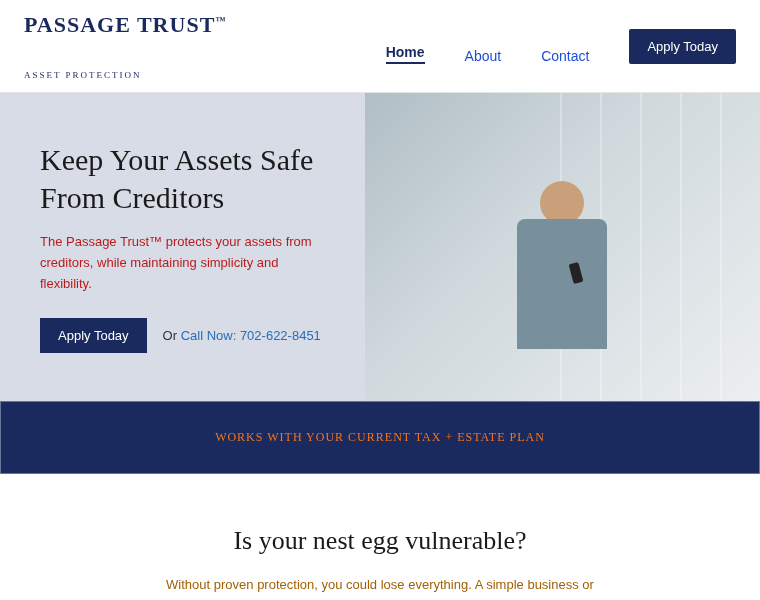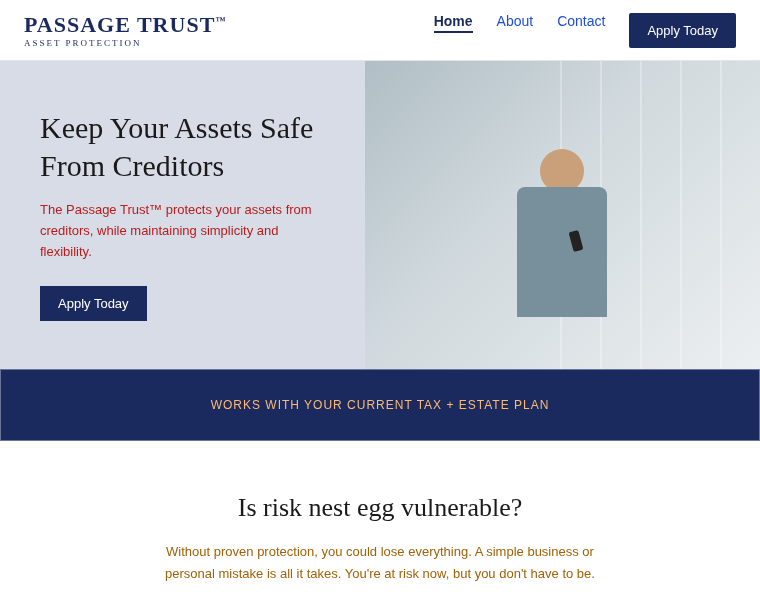--- a/index.html
+++ b/index.html
@@ -10,42 +10,43 @@
       display: flex;
       align-items: center;
       justify-content: space-between;
       padding: 12px 24px;
       background: #fff;
       border-bottom: 1px solid #e5e5e5;
     }
     .logo-wrap {
       display: flex;
       flex-direction: column;
+      gap: 32px;
     }
     .logo-title {
       font-size: 22px;
       font-weight: bold;
       color: #1a2a5e;
       letter-spacing: 1px;
       font-family: Georgia, serif;
       text-transform: uppercase;
     }
     .logo-title sup {
       font-size: 10px;
     }
     .logo-sub {
       font-size: 9px;
       letter-spacing: 2px;
       color: #1a2a5e;
       text-transform: uppercase;
     }
     nav {
       display: flex;
-      align-items: flex-start;
-      gap: 24px;
+      align-items: flex-end;
+      gap: 40px;
     }
     .nav-link {
       font-family: Arial, sans-serif;
       font-size: 14px;
       color: #1d4ed8;
       text-decoration: none;
       cursor: pointer;
     }
     .nav-link.active {
       color: #1a2a5e;
@@ -191,22 +192,22 @@
     .feature-strip {
       background: #1a2a5e;
       display: flex;
       align-items: stretch;
     }
     .feature-item {
       flex: 1;
       border: 1px solid rgba(255,255,255,0.35);
       padding: 28px 27px;
       text-align: center;
-      color: #fdba74;
-      font-family: Liberation Sans, sans-serif;
+      color: #f97316;
+      font-family: Liberation Serif, serif;
       font-size: 12px;
       letter-spacing: 1px;
       text-transform: uppercase;
       display: flex;
       align-items: center;
       justify-content: center;
     }
 
     
     .section-vulnerability {
@@ -247,20 +248,24 @@
     <button class="nav-apply-btn">Apply Today</button>
   </nav>
 </header>
 
 <section class="hero">
   <div class="hero-left">
     <h1 class="hero-heading">Keep Your Assets Safe From Creditors</h1>
     <p class="hero-sub">The Passage Trust™ protects your assets from creditors, while maintaining simplicity and flexibility.</p>
     <div class="hero-actions">
       <button class="hero-btn">Apply Today</button>
+      <span class="hero-call">
+        <span>Or </span>
+        <a class="hero-call-link">Call Now: 702-622-8451</a>
+      </span>
     </div>
   </div>
   <div class="hero-right">
     <div class="hero-image-placeholder">
       <div class="building-lines"></div>
 
       <div class="person-figure">
         <div class="person-head"></div>
         <div class="person-body">
           <div class="person-phone"></div>
@@ -270,16 +275,16 @@
   </div>
 </section>
 
 <div class="feature-strip">
   <div class="feature-item">
     <span>Works With Your Current Tax + Estate Plan</span>
   </div>
 </div>
 
 <section class="section-vulnerability">
-  <h2 class="section-heading">Is risk nest egg vulnerable?</h2>
+  <h2 class="section-heading">Is your nest egg vulnerable?</h2>
   <p class="section-para">Without proven protection, you could lose everything. A simple business or personal mistake is all it takes. You're at risk now, but you don't have to be.</p>
 
 </section>
 
 </body></html>

